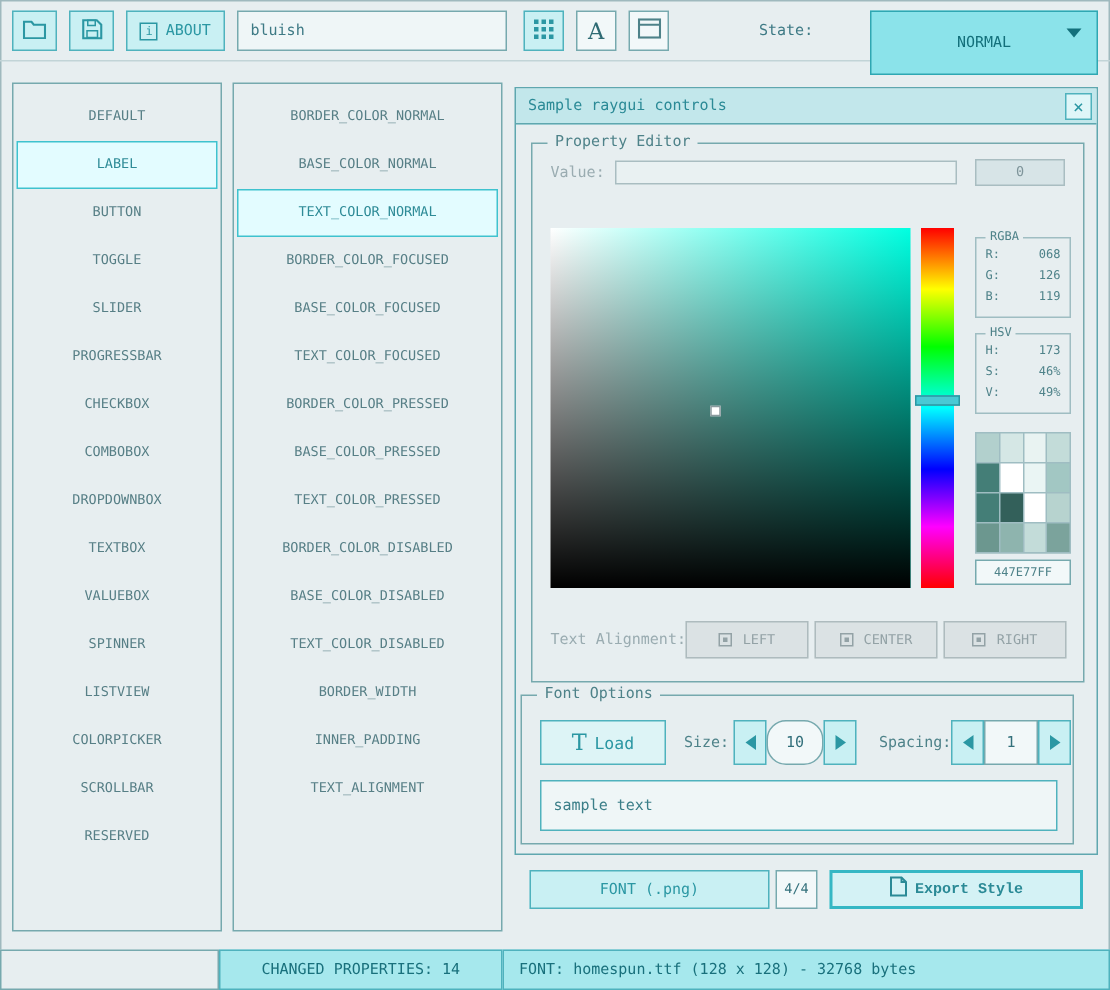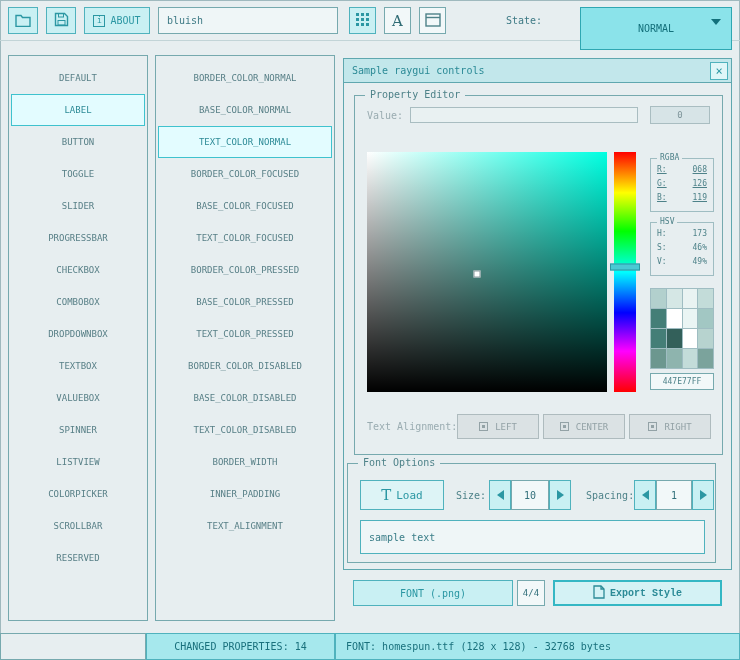--- a/index.html
+++ b/index.html
@@ -208,21 +208,21 @@
     <div class="abs vslider" style="left:55px;top:11px;width:228px;height:16px;"></div>
     <div class="abs valuebox" style="left:295px;top:10px;width:60px;height:18px;">0</div>
 
     <div class="picker-square" style="left: 12px; top: 56px; width: 240px; height: 240px; background: linear-gradient(to top, rgb(0, 0, 0), rgba(0, 0, 0, 0)), linear-gradient(to right, rgb(255, 255, 255), rgb(0, 255, 225));">
       <span class="picker-cursor" style="left: 46%; top: 51%;"></span>
     </div>
     <div class="hue-bar" style="left:259px;top:56px;width:22px;height:240px;">
       <span class="hue-handle" style="top: 48.0556%;"></span>
     </div>
 
-    <div class="mini-group" style="left:295px;top:62px;width:64px;height:54px;text-decoration:underline;">
+    <div class="mini-group" style="left:295px;top:62px;width:64px;height:54px;">
       <span class="mini-label">RGBA</span>
       <div class="mini-row" style="margin-top:4px;">
         <span>R:</span>
         <span>068</span>
       </div>
       <div class="mini-row">
         <span>G:</span>
         <span>126</span>
       </div>
       <div class="mini-row">
@@ -294,21 +294,21 @@
 
     <div class="abs btn load-btn" style="left:12px;top:16px;width:84px;height:30px;">
       <span class="load-t">T</span>
       <span>Load</span>
     </div>
 
     <span class="abs" style="left:108px;top:26px;">Size:</span>
     <div class="abs btn spin-btn" style="left:141px;top:16px;width:22px;height:30px;">
       <span class="tri-l"></span>
     </div>
-    <div class="abs spin-value" style="left:163px;top:16px;width:38px;height:30px;">10</div>
+    <div class="abs spin-value" style="left:163px;top:16px;width:38px;height:30px;border-radius:13px;">10</div>
     <div class="abs btn spin-btn" style="left:201px;top:16px;width:22px;height:30px;">
       <span class="tri-r"></span>
     </div>
 
     <span class="abs" style="left:238px;top:26px;">Spacing:</span>
     <div class="abs btn spin-btn" style="left:286px;top:16px;width:22px;height:30px;">
       <span class="tri-l"></span>
     </div>
     <div class="abs spin-value" style="left:308px;top:16px;width:36px;height:30px;">1</div>
     <div class="abs btn spin-btn" style="left:344px;top:16px;width:22px;height:30px;">

